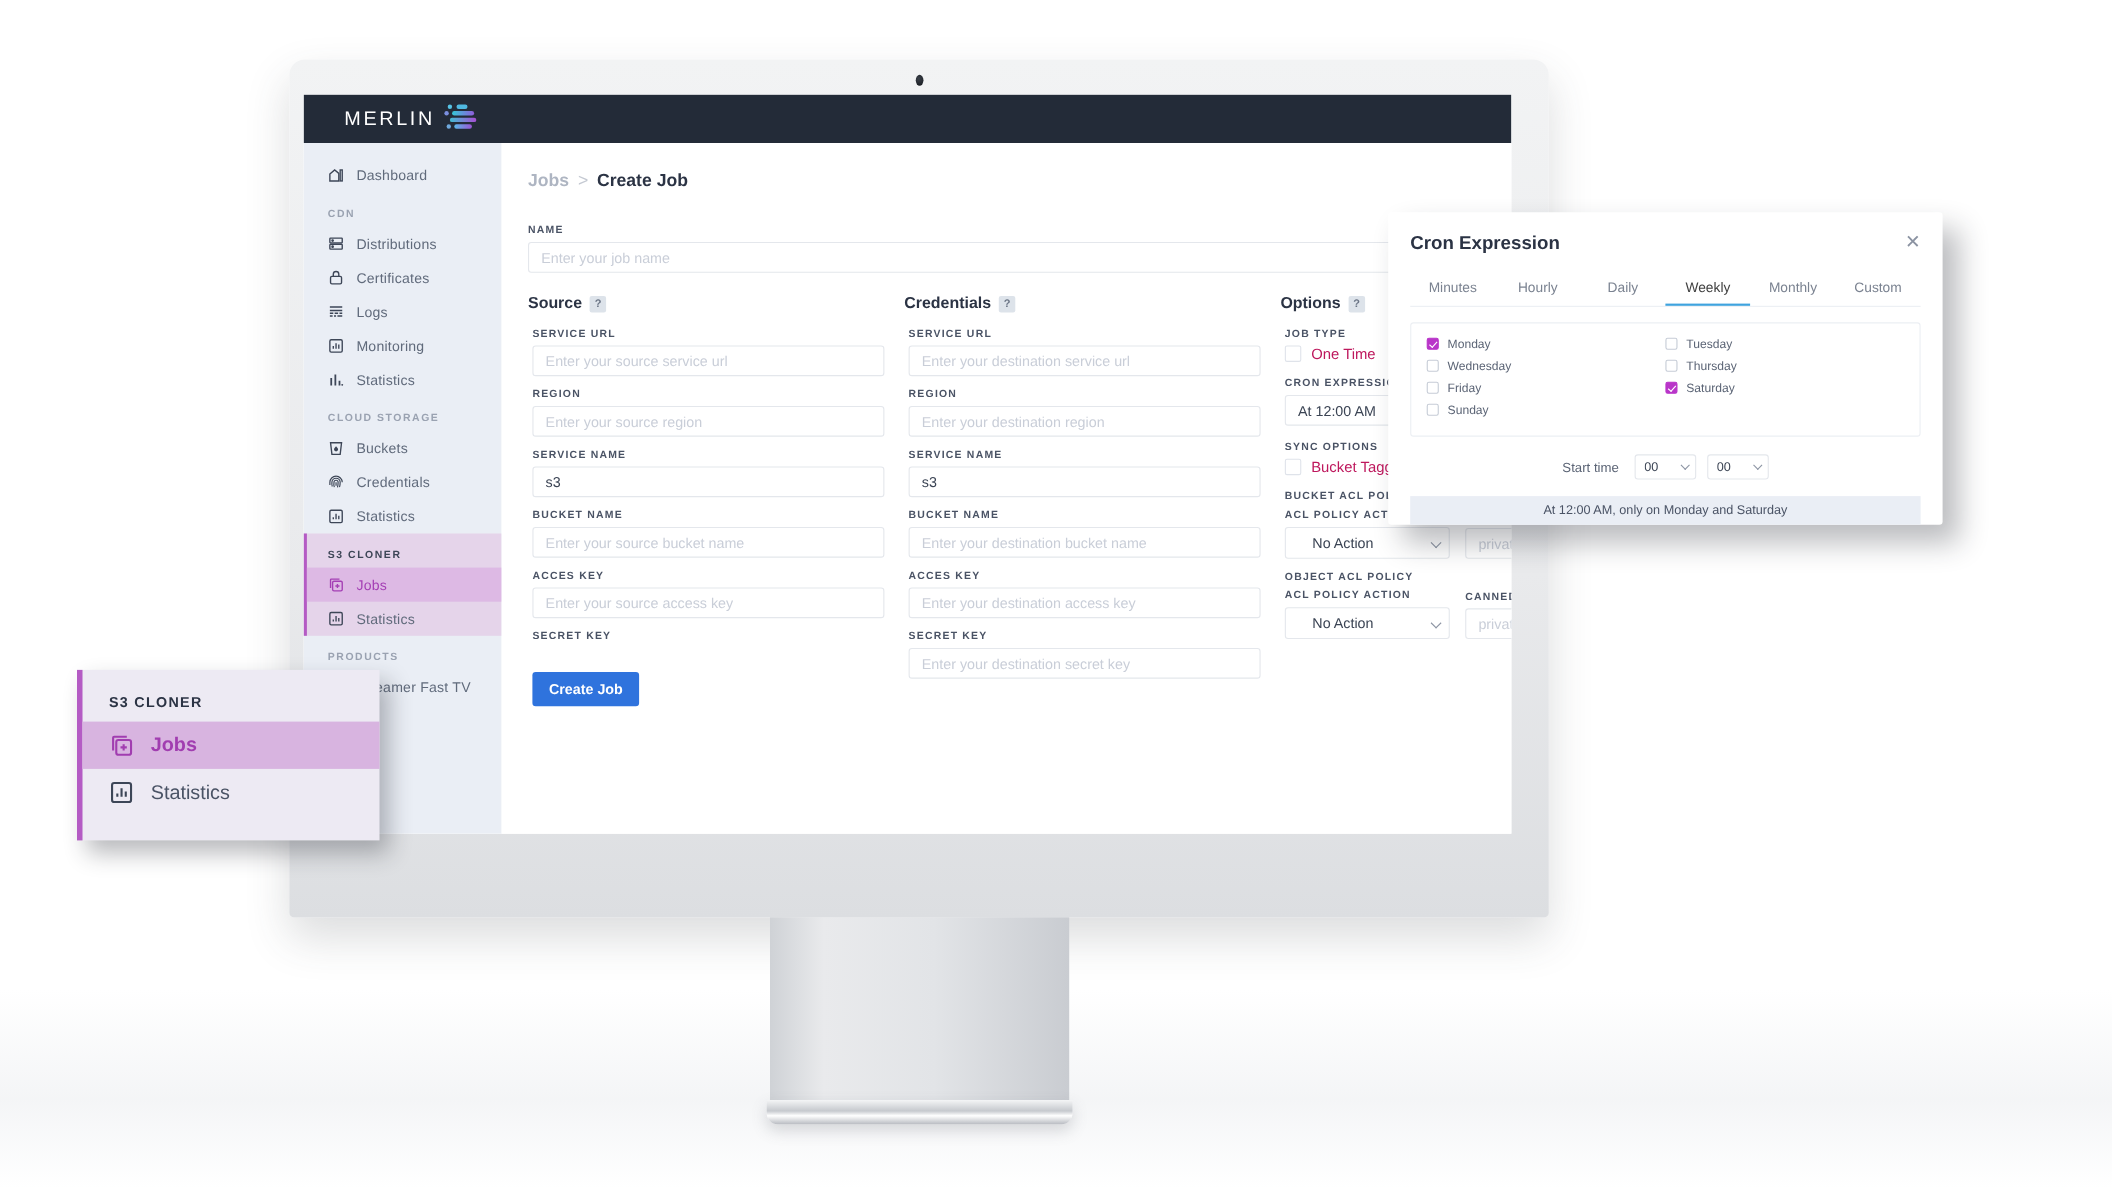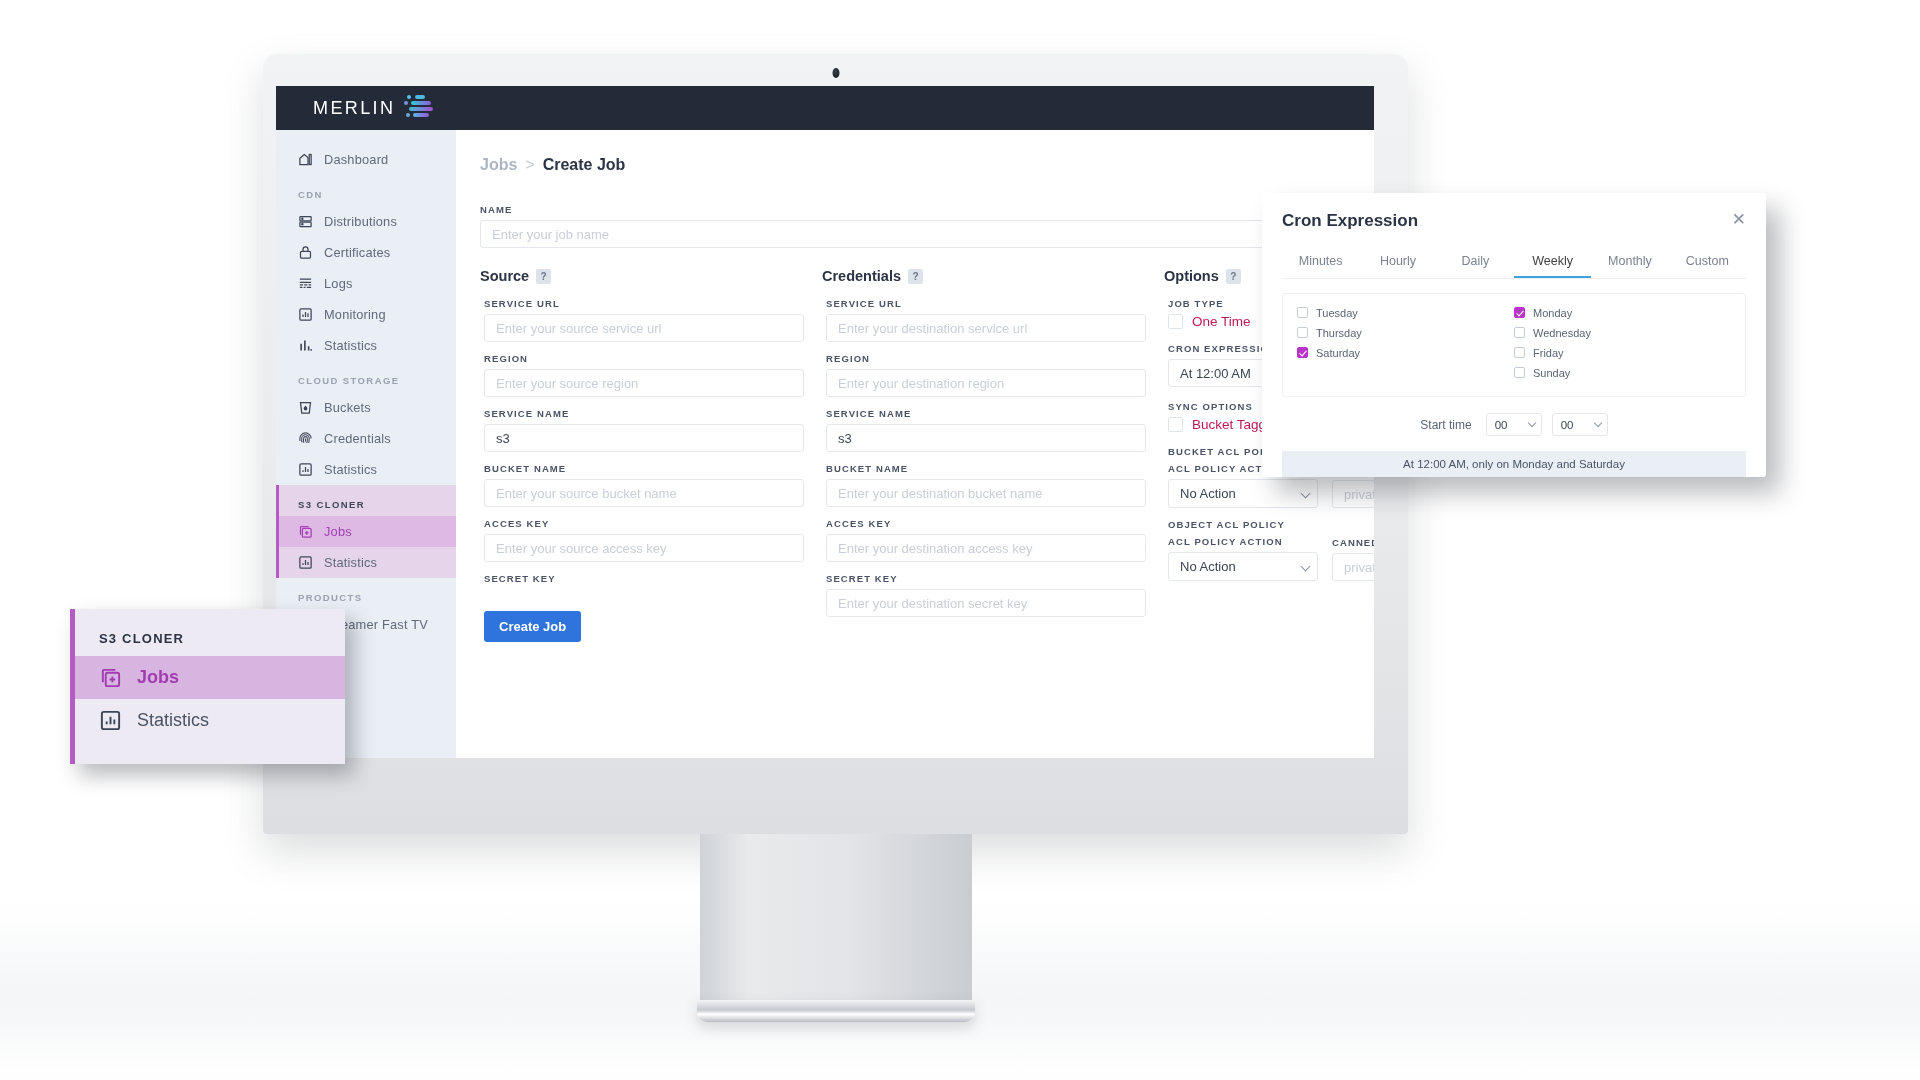--- a/index.html
+++ b/index.html
@@ -118,21 +118,21 @@
 
   .chk-row { display: flex; align-items: center; gap: 9px; margin-top: 2px; }
   .chkbox {
     width: 15px; height: 15px; border: 1px solid #dfe3ea; border-radius: 2px; background:#fff;
   }
   .chk-row .ctext { font-size: 13.5px; color: #be185d; }
 
   .sel-wrap { position: relative; width: 150px; }
   .sel {
     width: 100%; height: 29px; border: 1px solid #e4e7ec; border-radius: 3px;
-    background: #fff; padding: 0 24px 0 11px; font-size: 13px; color: #3b4454;
+    background: #fff; padding: 0 24px 0 24px; font-size: 13px; color: #3b4454;
     appearance: none; font-family: "Liberation Sans", sans-serif; outline: none;
   }
   .caret {
     position: absolute; right: 9px; top: 11px;
     width: 7px; height: 7px; border-right: 1.5px solid #8c94a3; border-bottom: 1.5px solid #8c94a3;
     transform: rotate(45deg); pointer-events: none;
   }
   .acl-row { display: flex; gap: 14px; align-items: flex-end; }
   .acl-sub { font-size: 9.5px; font-weight: 700; letter-spacing: 1.1px; color: #4a5365; margin-bottom: 5px; }
 
@@ -531,48 +531,48 @@
       <div class="tab">Hourly</div>
       <div class="tab">Daily</div>
       <div class="tab on">Weekly</div>
       <div class="tab">Monthly</div>
       <div class="tab">Custom</div>
     </div>
 
     <div class="daysbox">
       <div class="daycol">
         <div class="dayrow">
+          <span class="dchk on"></span>
+          <span class="dlabel">Monday</span>
+        </div>
+        <div class="dayrow">
+          <span class="dchk"></span>
+          <span class="dlabel">Wednesday</span>
+        </div>
+        <div class="dayrow">
+          <span class="dchk"></span>
+          <span class="dlabel">Friday</span>
+        </div>
+        <div class="dayrow">
+          <span class="dchk"></span>
+          <span class="dlabel">Sunday</span>
+        </div>
+      </div>
+      <div class="daycol">
+        <div class="dayrow">
           <span class="dchk"></span>
           <span class="dlabel">Tuesday</span>
         </div>
         <div class="dayrow">
           <span class="dchk"></span>
           <span class="dlabel">Thursday</span>
         </div>
         <div class="dayrow">
           <span class="dchk on"></span>
           <span class="dlabel">Saturday</span>
-        </div>
-      </div>
-      <div class="daycol">
-        <div class="dayrow">
-          <span class="dchk on"></span>
-          <span class="dlabel">Monday</span>
-        </div>
-        <div class="dayrow">
-          <span class="dchk"></span>
-          <span class="dlabel">Wednesday</span>
-        </div>
-        <div class="dayrow">
-          <span class="dchk"></span>
-          <span class="dlabel">Friday</span>
-        </div>
-        <div class="dayrow">
-          <span class="dchk"></span>
-          <span class="dlabel">Sunday</span>
         </div>
       </div>
     </div>
 
     <div class="timerow">
       <span class="tl">Start time</span>
       <span class="tsel-wrap">
         <select class="tsel">
           <option>00</option>
         </select>

